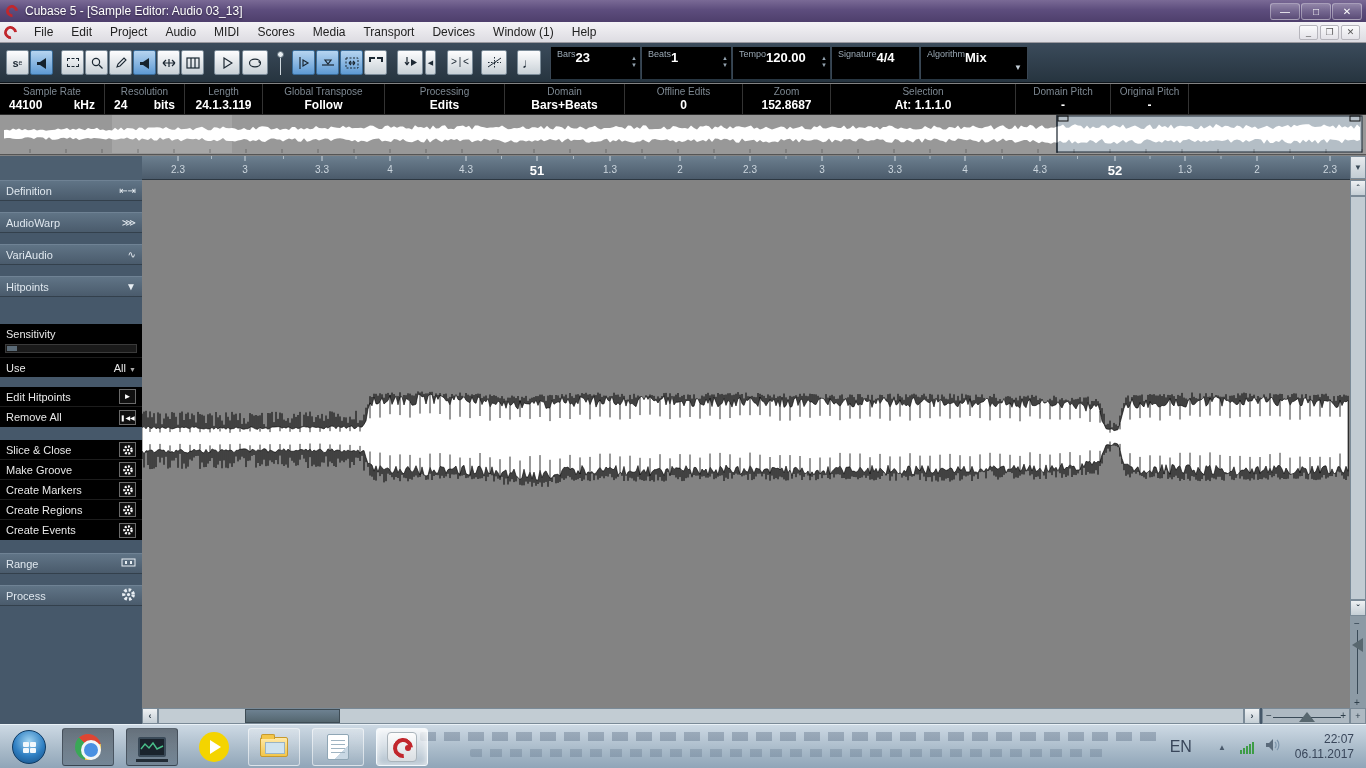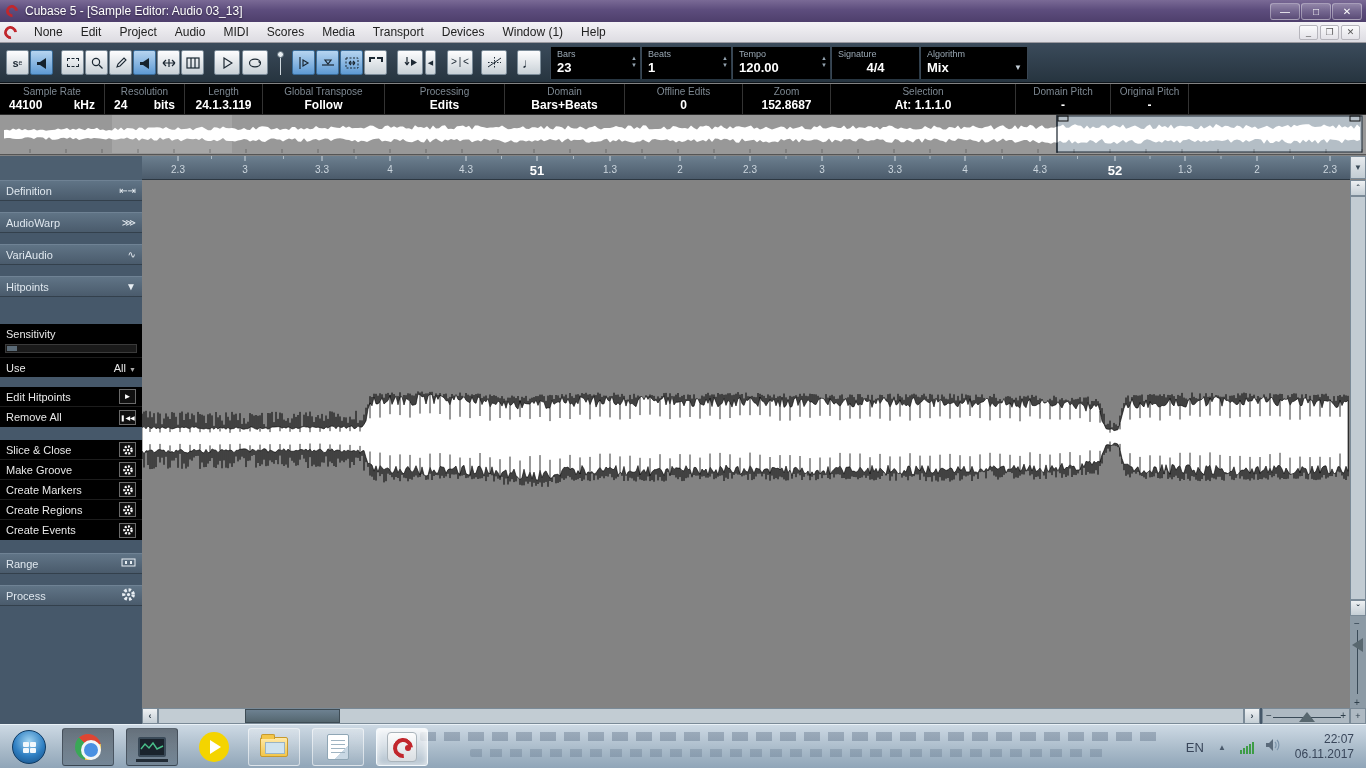--- a/index.html
+++ b/index.html
@@ -35,21 +35,21 @@
   
   .toolbar { position:absolute; left:0; top:43px; width:1366px; height:40px;
     background:linear-gradient(#3b4b5b,#26343f); border-bottom:1px solid #0d141a; }
   .tb { position:absolute; top:7px; width:23px; height:25px; border:1px solid #7c8c99; border-radius:2px;
     background:linear-gradient(#fdfdfe,#c9d1d7); display:flex; align-items:center; justify-content:center;
     color:#1c2833; font-size:11px; }
   .tb.on { background:linear-gradient(#b6d4f0,#5f9bd4); border-color:#3a6c99; }
   .tb svg { display:block; }
   .tb .g { stroke:#1c2833; fill:none; stroke-width:1.2; }
   .fieldbox { position:absolute; top:4px; height:32px; background:#000; border-left:1px solid #394653;
-    display:flex; flex-direction:column; padding:2px 6px 0 6px; }
+    display:flex; flex-direction:row; padding:2px 6px 0 6px; }
   .fieldbox .flabel { font-size:9px; color:#9aa8b4; }
   .fieldbox .fvalue { font-size:13px; font-weight:bold; color:#fff; margin-top:1px; }
   .spin { position:absolute; right:3px; top:8px; display:flex; flex-direction:column; color:#93a2ae; font-size:6px; line-height:7px; }
   .dd { position:absolute; right:5px; top:16px; color:#c3ced7; font-size:8px; }
   .vslider { position:absolute; left:252px; top:8px; width:9px; height:24px; }
   .vslider .line { position:absolute; left:4px; top:6px; width:1px; height:18px; background:#cfd8de; }
   .vslider .knob { position:absolute; left:1px; top:0; width:7px; height:7px; border-radius:50%; background:#e8eef2; border:1px solid #5a6a76; }
 
   
   .infoline { position:absolute; left:0; top:84px; width:1366px; height:31px; background:#000;
@@ -154,21 +154,21 @@
   .folder:after { content:""; position:absolute; left:4px; top:4px; width:18px; height:10px; background:#cfe3ef; border:1px solid #9ab4c4; }
   .notepad { width:22px; height:26px; background:linear-gradient(135deg,#ffffff 70%,#c9d8e4 70%); border:1px solid #8fa6b5;
     border-radius:2px; position:relative; }
   .notepad:before { content:""; position:absolute; left:3px; top:5px; width:14px; height:1px; background:#9fb4c2;
     box-shadow:0 4px #9fb4c2, 0 8px #9fb4c2, 0 12px #9fb4c2; }
   .cubase-ico { width:30px; height:30px; border-radius:4px; background:linear-gradient(#fdfdfd,#d9dee2); border:1px solid #aab4bb; position:relative; }
   .cubase-ico:before { content:""; position:absolute; left:5px; top:5px; width:12px; height:12px;
     border:4px solid #c1272d; border-right-color:transparent; border-radius:50%; transform:rotate(40deg); }
   .cubase-ico:after { content:""; position:absolute; right:5px; top:12px; width:6px; height:6px; border-radius:50%; background:#c1272d; }
   .tray { position:absolute; right:6px; top:0; height:44px; display:flex; align-items:center; color:#39465a; }
-  .tray .lang { font-size:13px; margin-right:14px; }
+  .tray .lang { font-size:16px; margin-right:26px; }
   .tray .chev { font-size:8px; margin-right:14px; color:#4a5a6c; }
   .bars { display:flex; align-items:flex-end; height:14px; margin-right:10px; }
   .bars i { display:block; width:2px; margin-right:1px; background:#3d9c46; }
   .speaker-tray { margin-right:14px; }
   .clock { text-align:right; font-size:12px; line-height:15px; margin-right:6px; }
 </style>
 </head>
 <body>
 
 <div class="screen">
@@ -178,21 +178,21 @@
     <span class="title-text">Cubase 5 - [Sample Editor: Audio 03_13]</span>
     <span class="winbtns">
       <span class="winbtn">—</span>
       <span class="winbtn">□</span>
       <span class="winbtn">✕</span>
     </span>
   </div>
 
   <div class="menubar">
     <span class="appicon2"></span>
-    <span class="menu-item">None</span>
+    <span class="menu-item">File</span>
     <span class="menu-item">Edit</span>
     <span class="menu-item">Project</span>
     <span class="menu-item">Audio</span>
     <span class="menu-item">MIDI</span>
     <span class="menu-item">Scores</span>
     <span class="menu-item">Media</span>
     <span class="menu-item">Transport</span>
     <span class="menu-item">Devices</span>
     <span class="menu-item">Window (1)</span>
     <span class="menu-item">Help</span>

